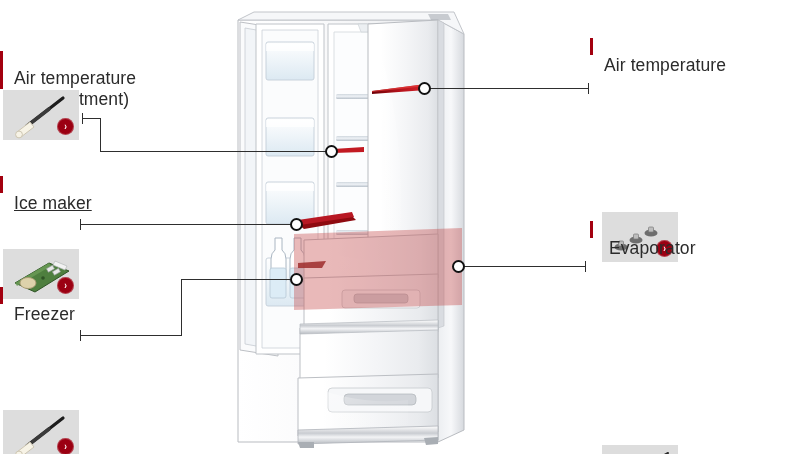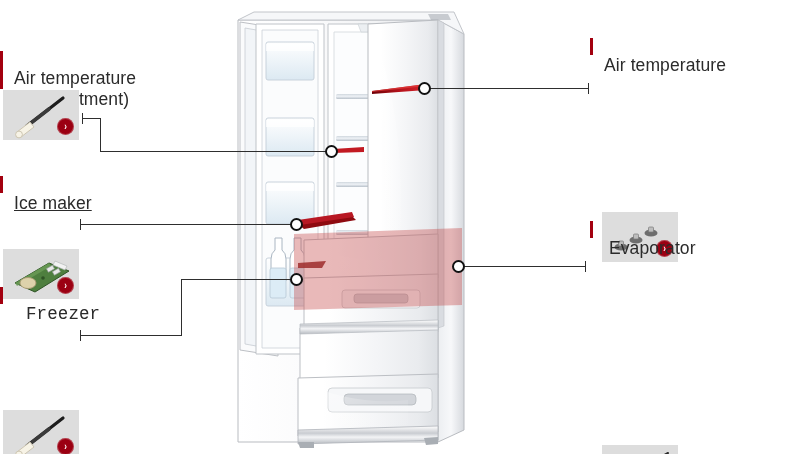--- a/index.html
+++ b/index.html
@@ -233,21 +233,21 @@
       <circle cx="40" cy="29" r="1.8" fill="#2f5426"></circle>
     </svg>
     <div class="arrow-btn">
       <span>›</span>
     </div>
   </div>
 
   <div class="callout" style="left:0px;top:283px;width:170px;">
     <div class="callout-head">
       <div class="accent-bar" style="height:17px;"></div>
-      <div class="callout-title" style="margin-left:23px;font-family:Liberation Mono, monospace;">
+      <div class="callout-title" style="margin-left:11px;">
         <span>Freezer</span>
       </div>
     </div>
   </div>
   <div class="thumb" style="left:3px;top:310px;width:76px;height:50px;">
     <svg width="76" height="50" viewBox="0 0 76 50">
       <line x1="24" y1="36" x2="60" y2="8" stroke="#1c1c1c" stroke-width="3.2" stroke-linecap="round"></line>
       <line x1="24" y1="36" x2="46" y2="19" stroke="#3a3a3a" stroke-width="3.6" stroke-linecap="round"></line>
       <path d="M14 42 L27 32 L31 37 L18 47 Z" fill="#f7f3e6" stroke="#c8c1ac" stroke-width=".9"></path>
       <circle cx="16" cy="44.5" r="3.4" fill="#f7f3e6" stroke="#c8c1ac" stroke-width=".9"></circle>

